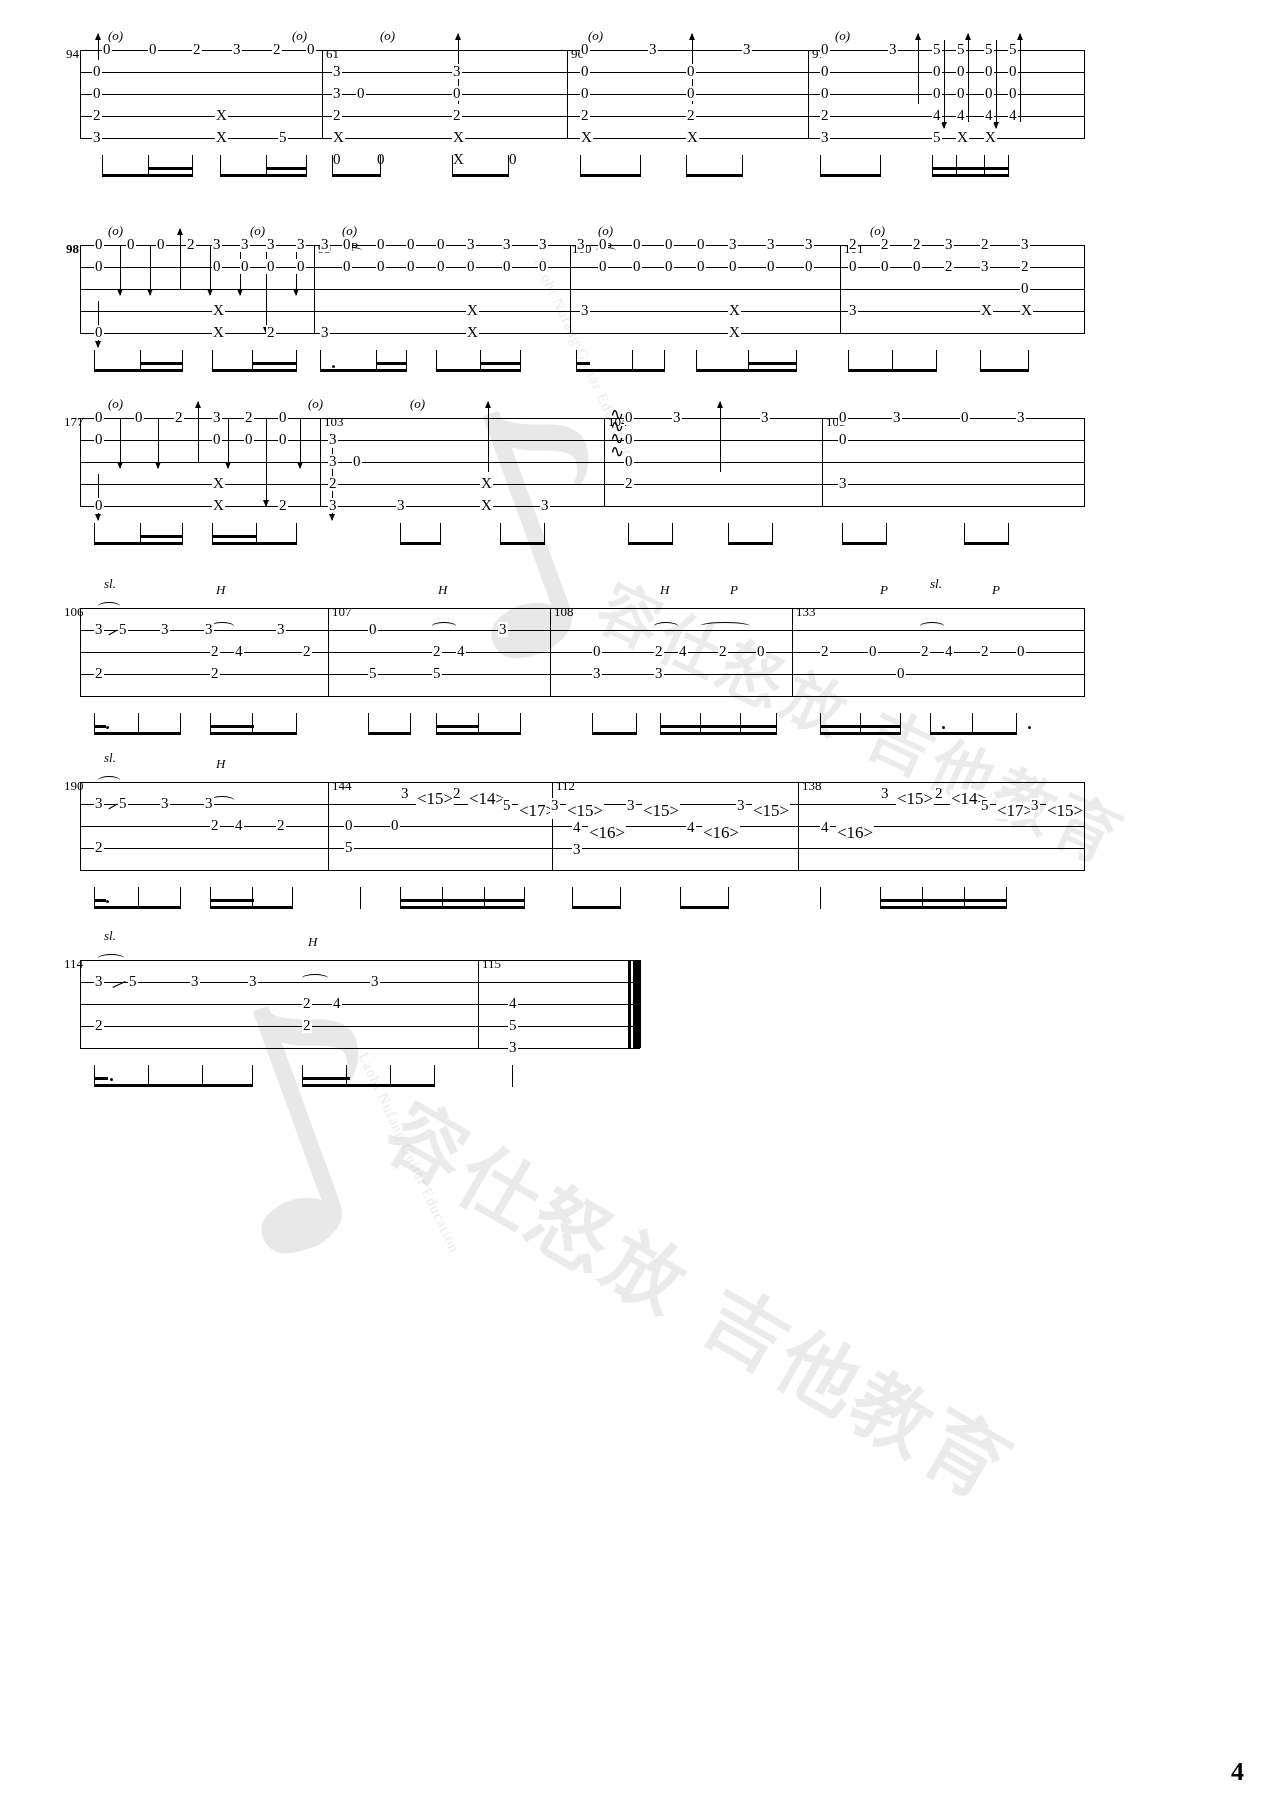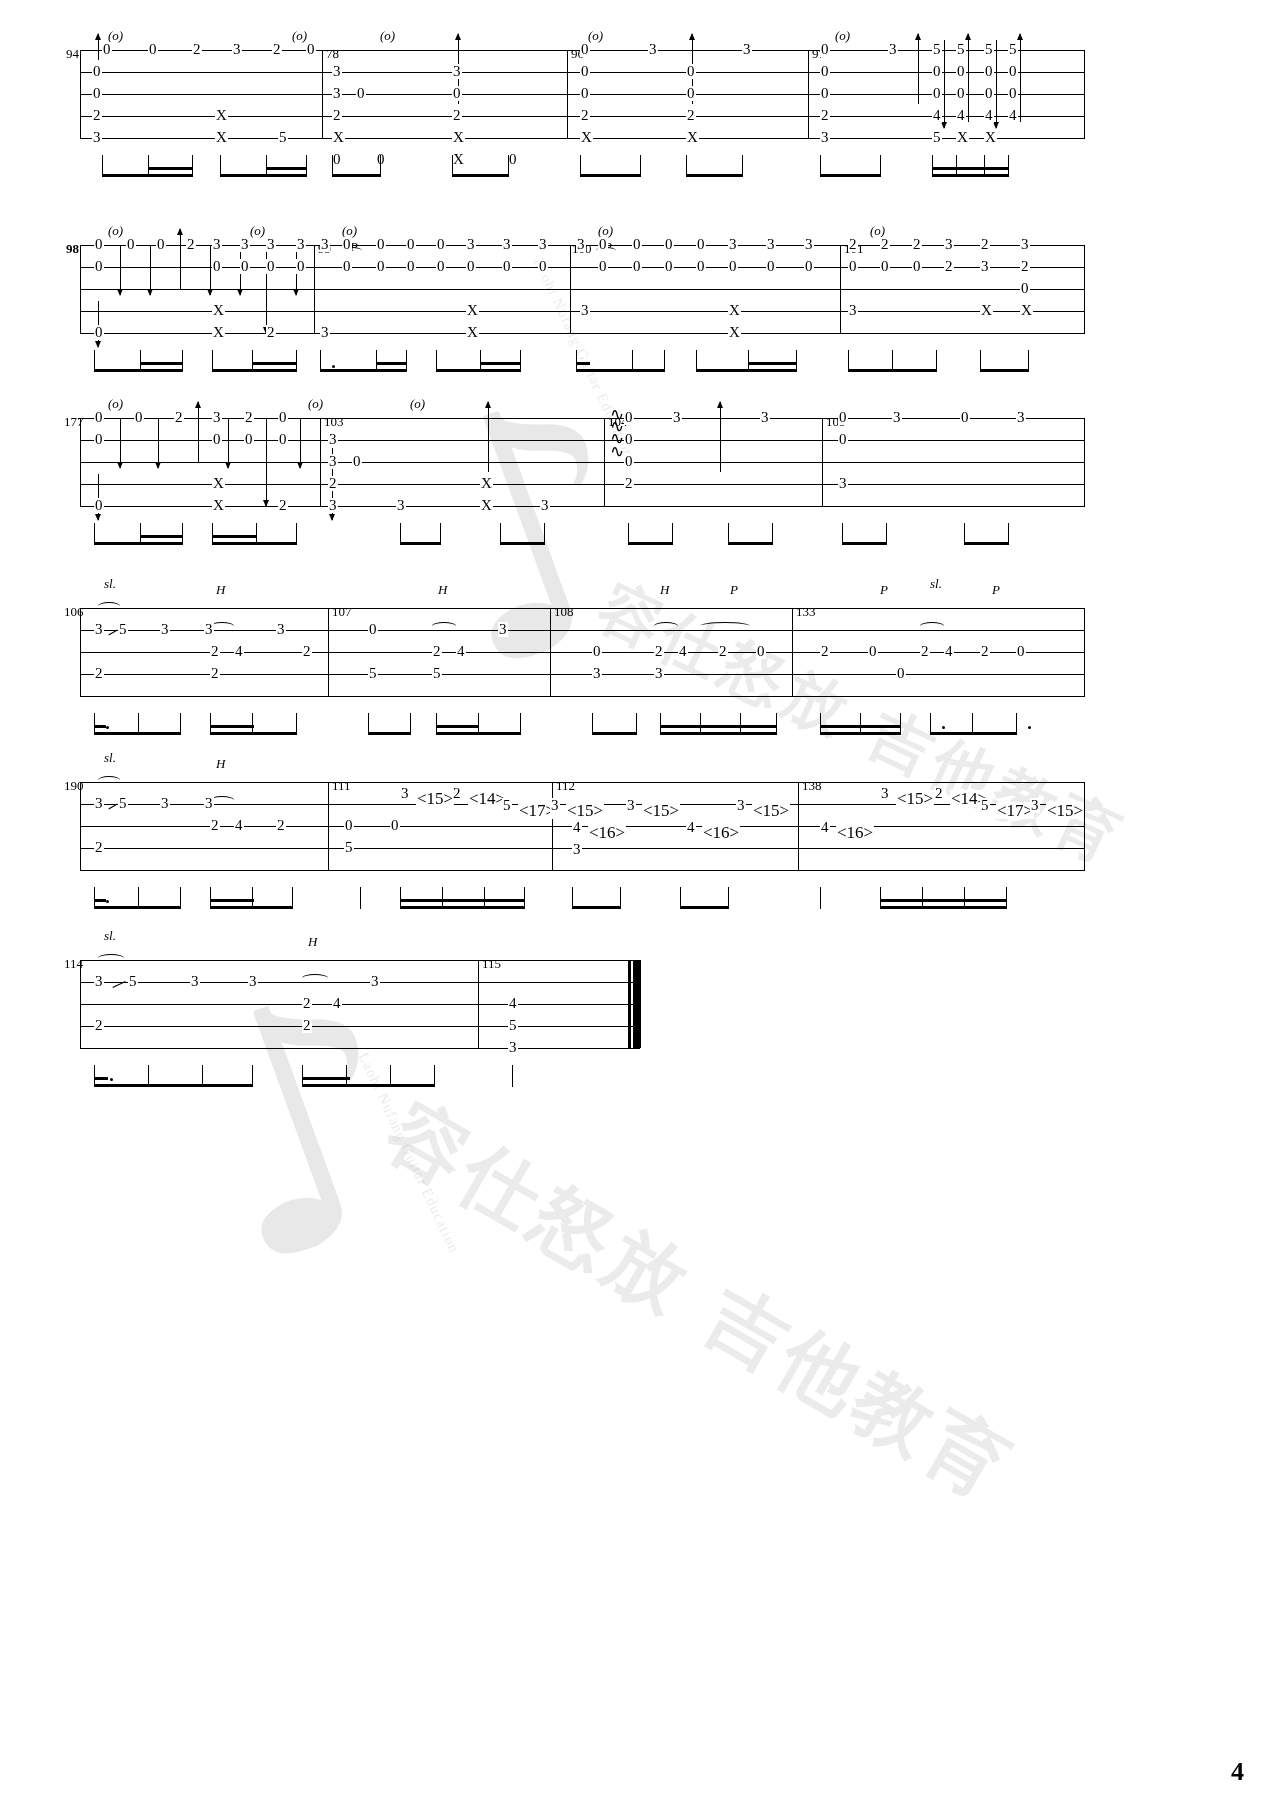--- a/index.html
+++ b/index.html
@@ -59,21 +59,21 @@
     <div class="line" style="top:66px;width:1005px;"></div>
     <div class="line" style="top:88px;width:1005px;"></div>
     <div class="barline" style="left:0;top:0;height:88px;"></div>
     <div class="barline" style="left:242px;top:0;height:88px;"></div>
     <div class="barline" style="left:487px;top:0;height:88px;"></div>
     <div class="barline" style="left:728px;top:0;height:88px;"></div>
     <div class="barline" style="left:1004px;top:0;height:88px;"></div>
   </div>
 
   <div class="mnum" style="left:-14px;top:-4px;">94</div>
-  <div class="mnum" style="left:246px;top:-4px;">78</div>
+  <div class="mnum" style="left:246px;top:-4px;">61</div>
   <div class="mnum" style="left:491px;top:-4px;">96</div>
   <div class="mnum" style="left:732px;top:-4px;">97</div>
 
   <div class="sym" style="left:28px;top:-22px;">(o)</div>
   <div class="sym" style="left:212px;top:-22px;">(o)</div>
   <div class="sym" style="left:300px;top:-22px;">(o)</div>
   <div class="sym" style="left:508px;top:-22px;">(o)</div>
   <div class="sym" style="left:755px;top:-22px;">(o)</div>
 
   <div class="arrow-up" style="left:18px;top:-16px;height:26px;"></div>
@@ -571,21 +571,21 @@
     <div class="line" style="top:66px;width:1005px;"></div>
     <div class="line" style="top:88px;width:1005px;"></div>
     <div class="barline" style="left:0;top:0;height:88px;"></div>
     <div class="barline" style="left:248px;top:0;height:88px;"></div>
     <div class="barline" style="left:472px;top:0;height:88px;"></div>
     <div class="barline" style="left:718px;top:0;height:88px;"></div>
     <div class="barline" style="left:1004px;top:0;height:88px;"></div>
   </div>
 
   <div class="mnum" style="left:-16px;top:-4px;">190</div>
-  <div class="mnum" style="left:252px;top:-4px;">111</div>
+  <div class="mnum" style="left:252px;top:-4px;">144</div>
   <div class="mnum" style="left:476px;top:-4px;">112</div>
   <div class="mnum" style="left:722px;top:-4px;">138</div>
 
   <div class="sym" style="left:24px;top:-32px;">sl.</div>
   <div class="sym" style="left:136px;top:-26px;">H</div>
   <div class="tie" style="left:18px;top:-6px;width:22px;"></div>
   <div class="tie" style="left:130px;top:14px;width:24px;"></div>
 
   <div class="note" style="left:14px;top:14px;">3</div>
   <div class="note" style="left:38px;top:14px;">5</div>

